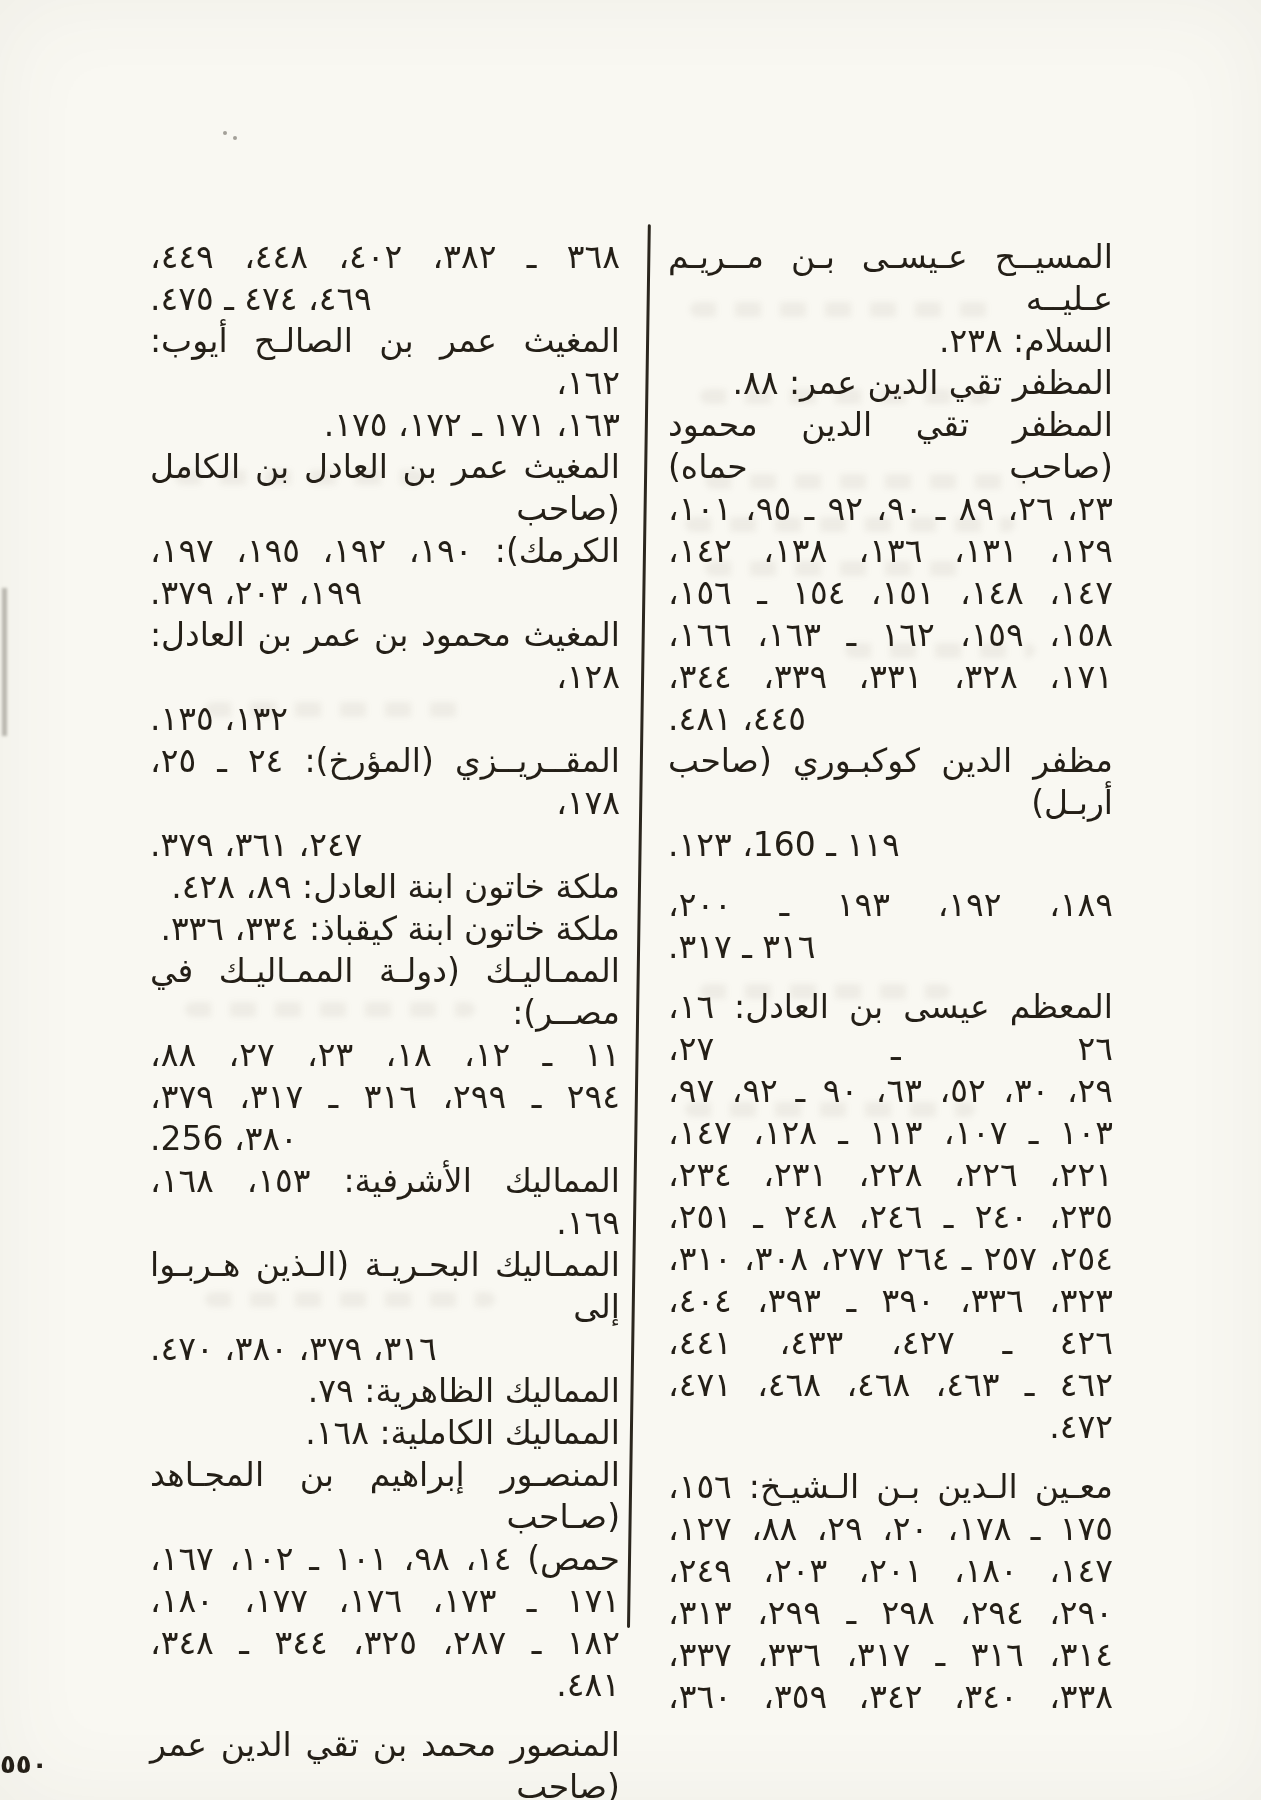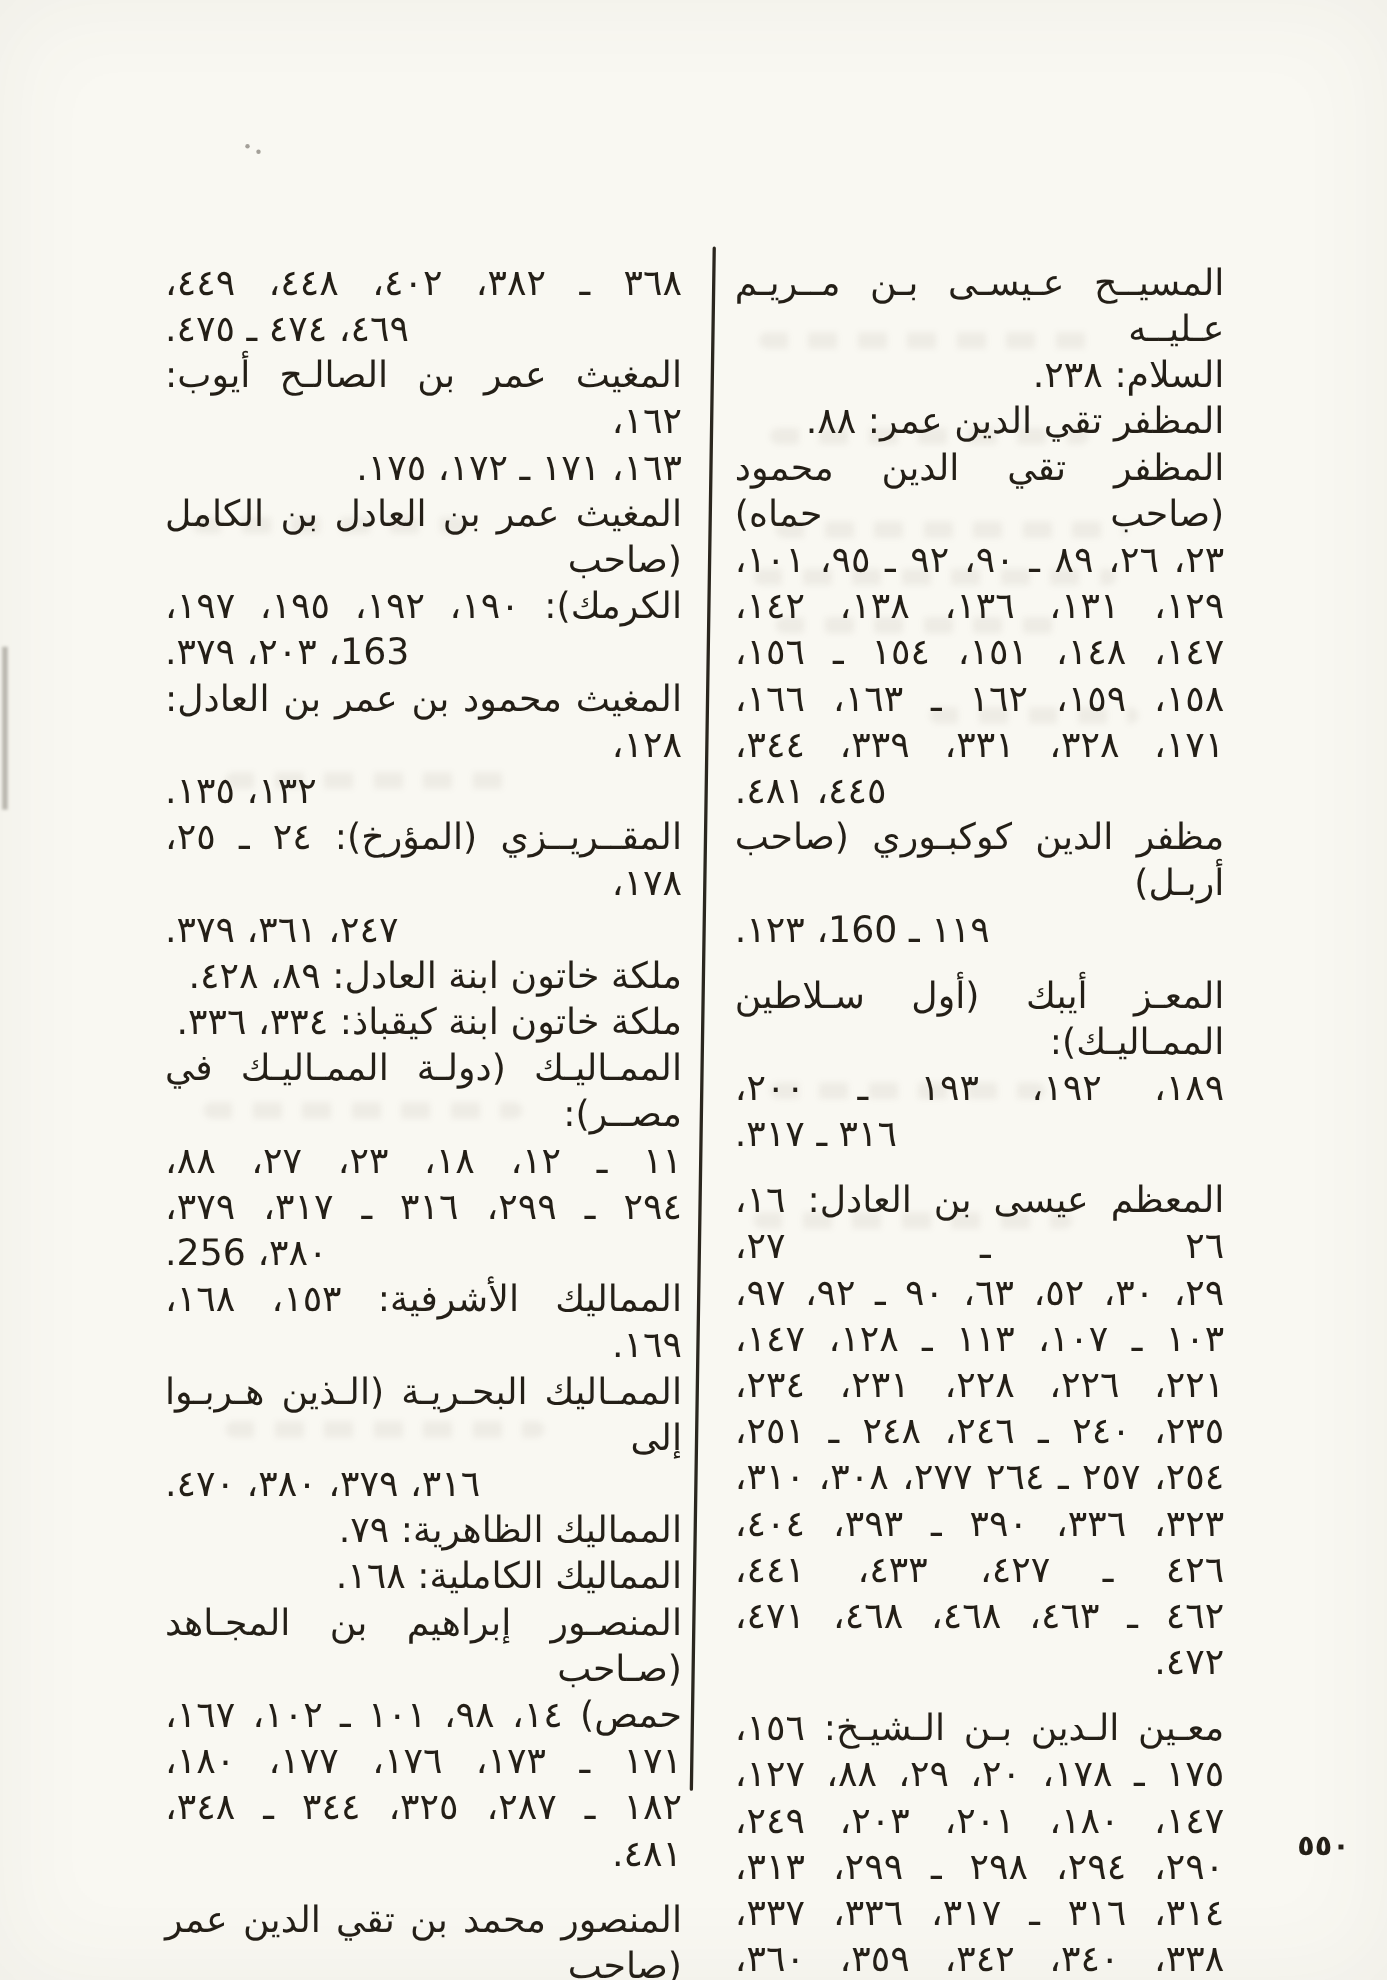--- a/index.html
+++ b/index.html
@@ -39,22 +39,22 @@
     position:absolute;
     left:627px;top:224px;
     width:3px;height:1404px;
     background:#2b261e;
     border-radius:2px;
     transform:rotate(0.85deg);
     transform-origin:50% 100%;
   }
   .page-number{
     position:absolute;
-    top:1663px;left:0;right:34px;
-    text-align:right;
+    top:1749px;left:0;right:34px;
+    text-align:left;
     direction:rtl;
     font-size:26px;
     font-weight:bold;
     color:#241f17;
   }
   
   .g{
     position:absolute;height:15px;
     filter:blur(3px);opacity:.55;
     background:repeating-linear-gradient(90deg,
@@ -120,21 +120,20 @@
         <div class="line last-justify">١٤٧، ١٤٨، ١٥١، ١٥٤ ـ ١٥٦،</div>
         <div class="line last-justify">١٥٨، ١٥٩، ١٦٢ ـ ١٦٣، ١٦٦،</div>
         <div class="line last-justify">١٧١، ٣٢٨، ٣٣١، ٣٣٩، ٣٤٤،</div>
         <div class="line last-left">٤٤٥، ٤٨١.</div>
       </div>
       <div class="entry">
         <div class="line last-justify">مظفر الدين كوكبـوري (صاحب أربـل)</div>
         <div class="line last-left">١١٩ ـ 160، ١٢٣.</div>
       </div>
       <div class="entry spaced">
-        <div class="line last-justify">المعـز أيبك (أول سـلاطين الممـاليـك):</div>
         <div class="line last-justify">١٨٩، ١٩٢، ١٩٣ ـ ٢٠٠،</div>
         <div class="line last-left">٣١٦ ـ ٣١٧.</div>
       </div>
       <div class="entry spaced">
         <div class="line last-justify">المعظم عيسى بن العادل: ١٦، ٢٦ ـ ٢٧،</div>
         <div class="line last-justify">٢٩، ٣٠، ٥٢، ٦٣، ٩٠ ـ ٩٢، ٩٧،</div>
         <div class="line last-justify">١٠٣ ـ ١٠٧، ١١٣ ـ ١٢٨، ١٤٧،</div>
         <div class="line last-justify">٢٢١، ٢٢٦، ٢٢٨، ٢٣١، ٢٣٤،</div>
         <div class="line last-justify">٢٣٥، ٢٤٠ ـ ٢٤٦، ٢٤٨ ـ ٢٥١،</div>
         <div class="line last-justify">٢٥٤، ٢٥٧ ـ ٢٦٤ ٢٧٧، ٣٠٨، ٣١٠،</div>
@@ -158,21 +157,21 @@
         <div class="line last-justify">٣٦٨ ـ ٣٨٢، ٤٠٢، ٤٤٨، ٤٤٩،</div>
         <div class="line last-left">٤٦٩، ٤٧٤ ـ ٤٧٥.</div>
       </div>
       <div class="entry">
         <div class="line last-justify">المغيث عمر بن الصالـح أيوب: ١٦٢،</div>
         <div class="line last-right">١٦٣، ١٧١ ـ ١٧٢، ١٧٥.</div>
       </div>
       <div class="entry">
         <div class="line last-justify">المغيث عمر بن العادل بن الكامل (صاحب</div>
         <div class="line last-justify">الكرمك): ١٩٠، ١٩٢، ١٩٥، ١٩٧،</div>
-        <div class="line last-left">163، ٢٠٣، ٣٧٩.</div>
+        <div class="line last-left">١٩٩، ٢٠٣، ٣٧٩.</div>
       </div>
       <div class="entry">
         <div class="line last-justify">المغيث محمود بن عمر بن العادل: ١٢٨،</div>
         <div class="line last-left">١٣٢، ١٣٥.</div>
       </div>
       <div class="entry">
         <div class="line last-justify">المقــريــزي (المؤرخ): ٢٤ ـ ٢٥، ١٧٨،</div>
         <div class="line last-left">٢٤٧، ٣٦١، ٣٧٩.</div>
       </div>
       <div class="entry">

